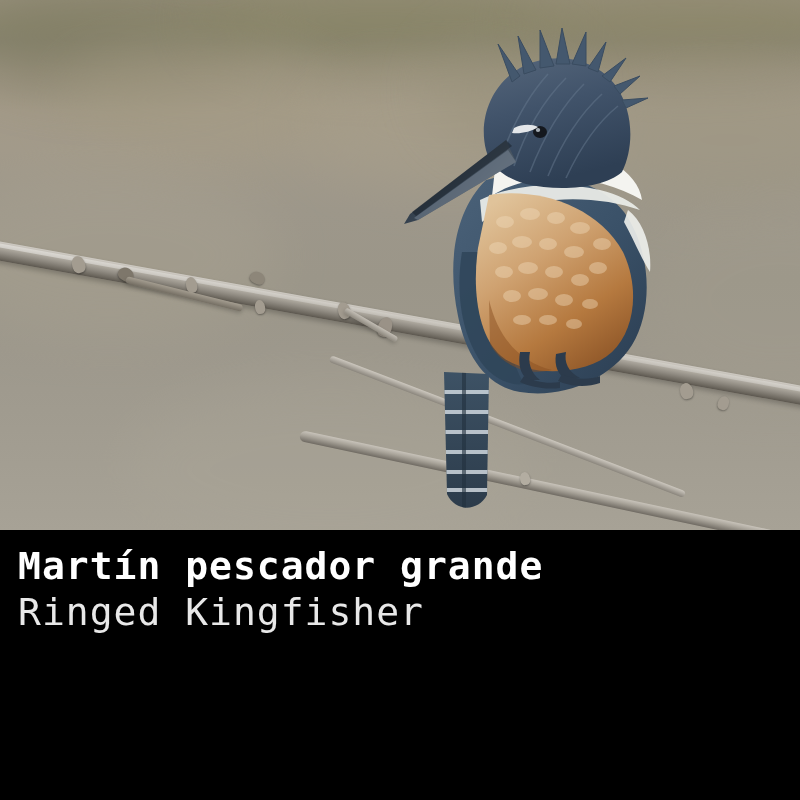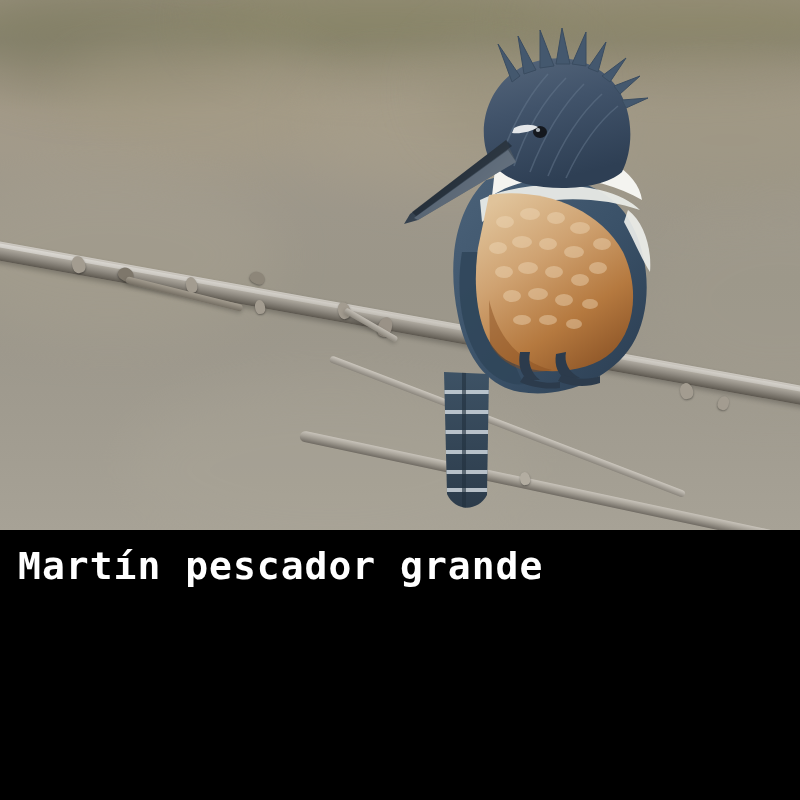--- a/index.html
+++ b/index.html
@@ -323,16 +323,17 @@
         <path d="M524,376 C534,382 548,384 560,382 L560,388 C544,390 528,386 520,382 Z"></path>
         <path d="M562,374 C574,380 590,380 600,376 L600,383 C586,388 568,386 558,381 Z"></path>
       </g>
     </svg>
   </div>
 
   <div id="caption">
 
     <div class="title-block">
       <div class="t-common">Martín pescador grande</div>
+      <div class="t-english">Ringed Kingfisher</div>
     </div>
 
   </div>
 </div>
 
 </body></html>

